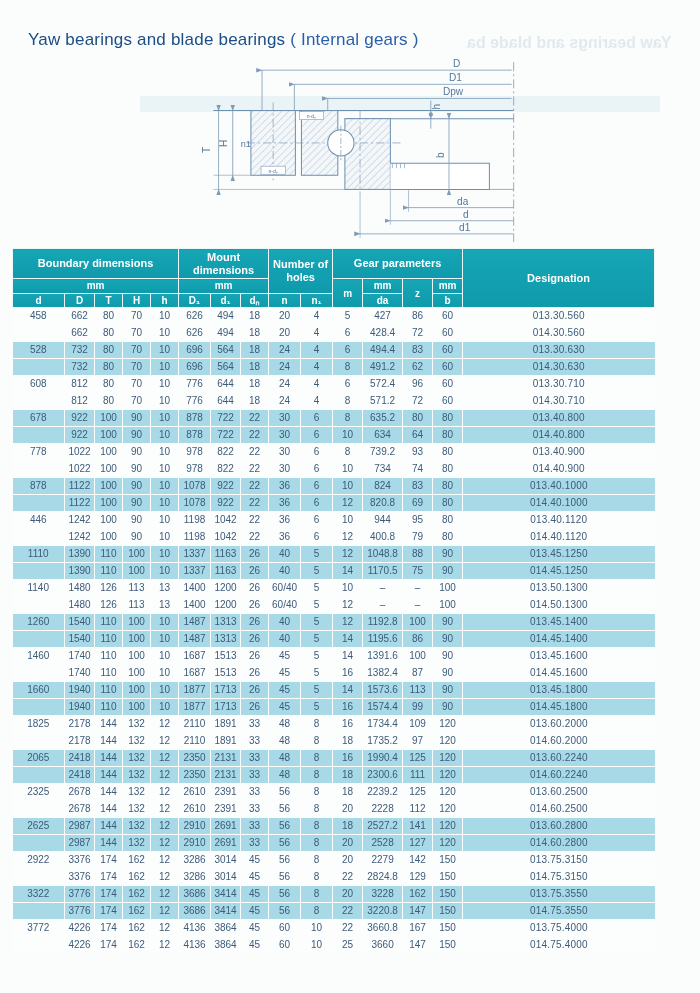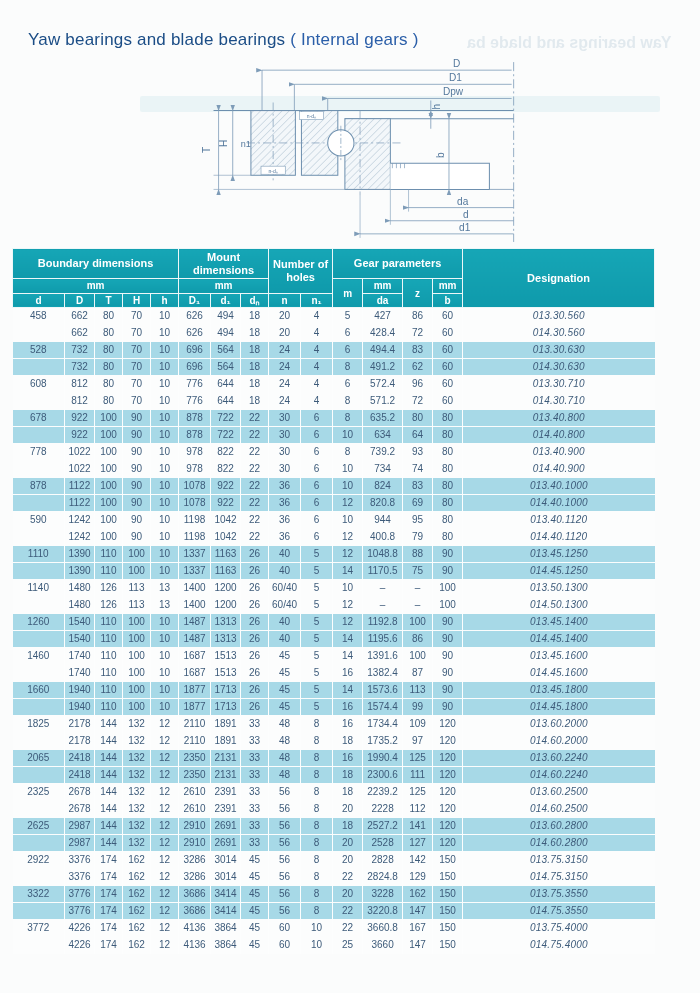--- a/index.html
+++ b/index.html
@@ -50,21 +50,21 @@
     text-align:center;color:#3d5b7a;
     border-right:1px solid rgba(255,255,255,.55);
     border-bottom:1px solid rgba(255,255,255,.3);
     white-space:nowrap;overflow:hidden;
     padding:0;
   }
   table.spec tbody td:last-child{border-right:none;}
   tr.row-white td{background:#fcfdfd;}
   tr.row-blue td{background:#a7d9e7;}
   td.c-blue{color:#2e7fc1;}
-  td.c-des{text-align:left;padding-left:7px;letter-spacing:.2px;font-style:italic;}
+  td.c-des{text-align:left;padding-left:7px;letter-spacing:.2px;}
 </style>
 </head>
 <body>
 
 <div class="page">
 
   <div class="title">
     <span>Yaw bearings and blade bearings</span>
     <span class="paren">( Internal gears )</span>
   </div>
@@ -399,21 +399,21 @@
           <td>22</td>
           <td>36</td>
           <td class="c-blue">6</td>
           <td class="c-blue">12</td>
           <td>820.8</td>
           <td>69</td>
           <td>80</td>
           <td class="c-des">014.40.1000</td>
         </tr>
         <tr class="row-white">
-          <td>590</td>
+          <td>446</td>
           <td>1242</td>
           <td>100</td>
           <td>90</td>
           <td>10</td>
           <td>1198</td>
           <td>1042</td>
           <td>22</td>
           <td>36</td>
           <td class="c-blue">6</td>
           <td class="c-blue">10</td>
@@ -750,21 +750,21 @@
           <td>3376</td>
           <td>174</td>
           <td>162</td>
           <td>12</td>
           <td>3286</td>
           <td>3014</td>
           <td>45</td>
           <td>56</td>
           <td class="c-blue">8</td>
           <td class="c-blue">20</td>
-          <td>2828</td>
+          <td>2279</td>
           <td>142</td>
           <td>150</td>
           <td class="c-des">013.75.3150</td>
         </tr>
         <tr class="row-white">
           <td></td>
           <td>3376</td>
           <td>174</td>
           <td>162</td>
           <td>12</td>

